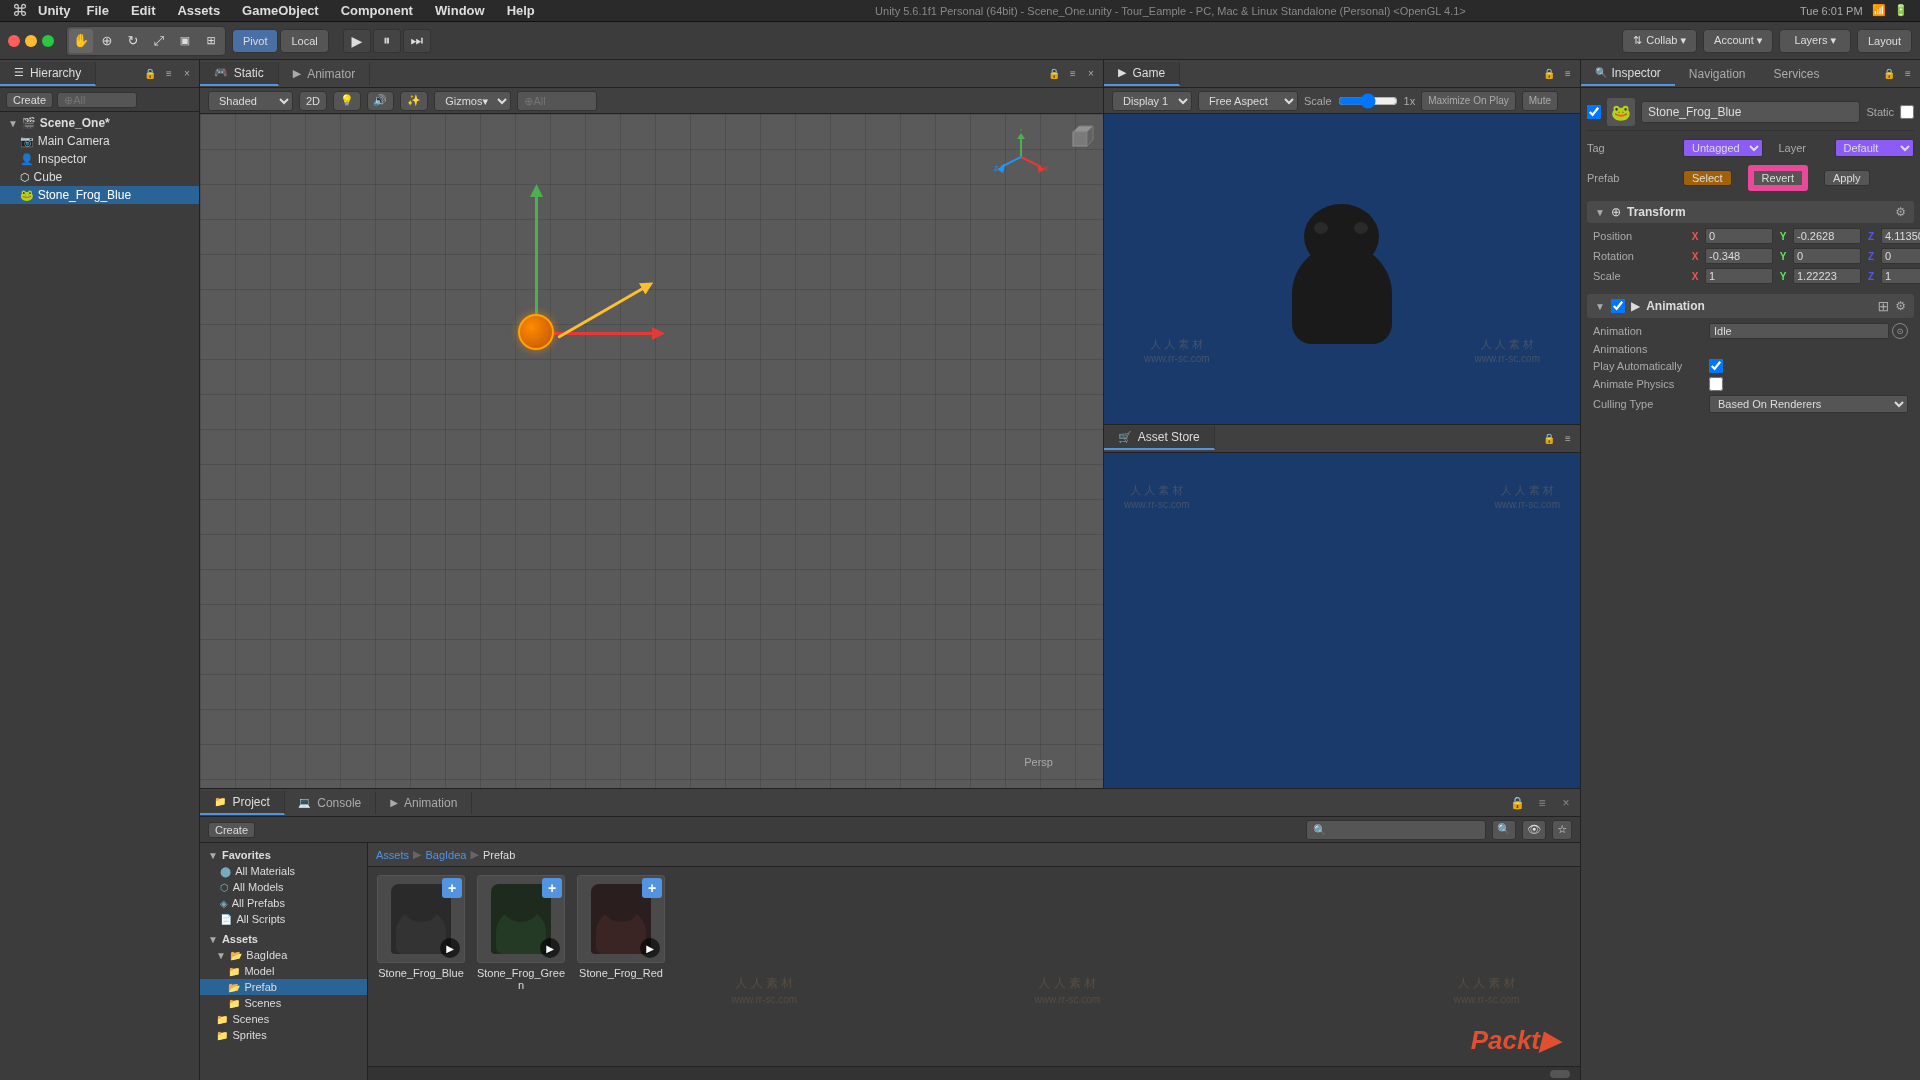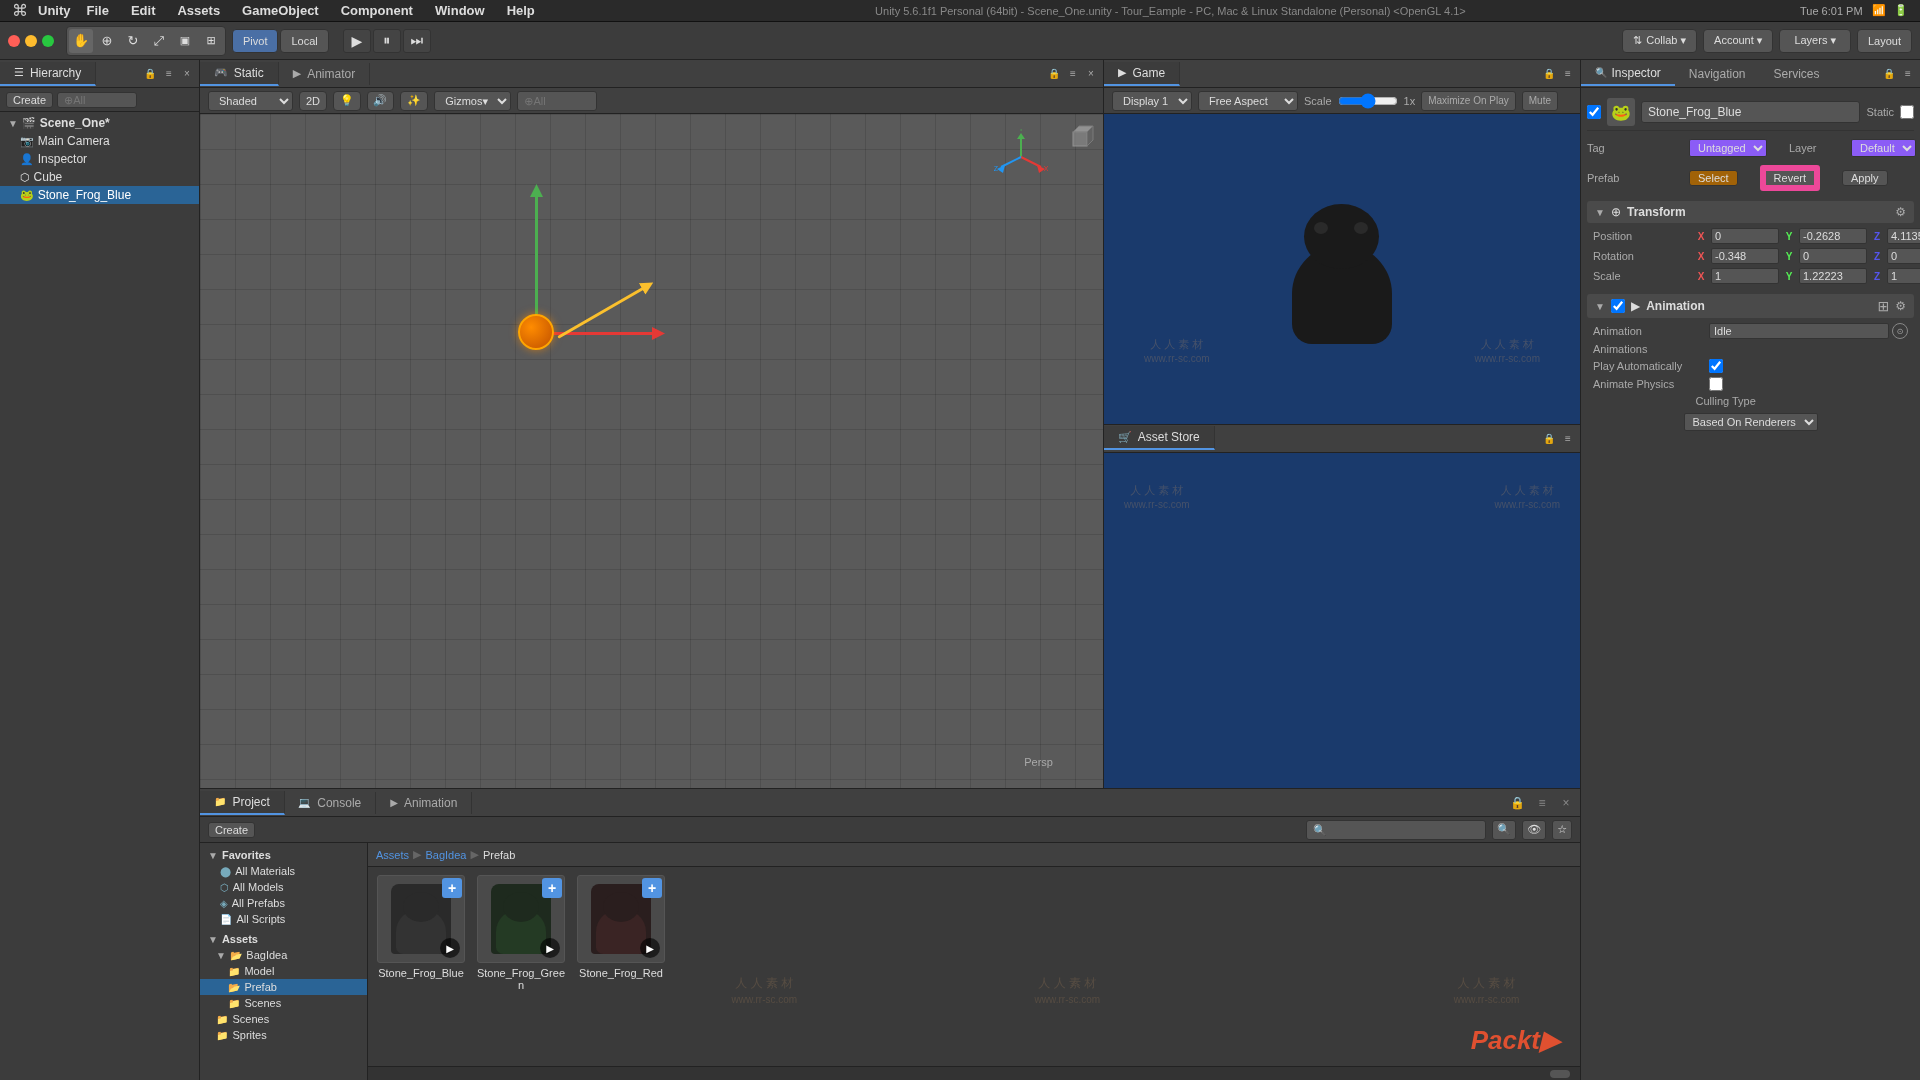--- a/index.html
+++ b/index.html
@@ -53,21 +53,21 @@
 
     
     #inspector-panel { width: 340px; background: #3c3c3c; border-left: 1px solid #222; display: flex; flex-direction: column; overflow-y: auto; }
     .inspector-tab { padding: 4px 14px; font-size: 12px; color: #aaa; cursor: pointer; display: flex; align-items: center; gap: 4px; }
     .inspector-tab.active { color: #ddd; border-bottom: 2px solid #5294e2; }
     .inspector-checkbox { width: 14px; height: 14px; }
     .inspector-icon-box { width: 28px; height: 28px; background: #555; border-radius: 3px; display: flex; align-items: center; justify-content: center; font-size: 14px; }
     .inspector-name { flex: 1; background: #555; border: 1px solid #333; border-radius: 3px; color: #ddd; padding: 3px 6px; font-size: 12px; }
     .static-label { font-size: 11px; color: #aaa; }
 
-    .inspector-row { display: flex; align-items: center; gap: 22px; padding: 2px 0; font-size: 11px; }
+    .inspector-row { display: flex; align-items: center; gap: 16px; padding: 2px 0; font-size: 11px; }
     .inspector-label { color: #aaa; width: 80px; flex-shrink: 0; }
     .inspector-dropdown { background: #8b5cf6; border: 1px solid #333; border-radius: 2px; color: #ddd; padding: 1px 4px; font-size: 11px; flex: 1; cursor: pointer; }
     .select-btn { background: #a16207; border: 1px solid #333; border-radius: 3px; color: #ddd; padding: 1px 8px; font-size: 11px; cursor: pointer; }
     .revert-btn { background: #555; border: 6px solid #ec4899; border-radius: 3px; color: #ddd; padding: 1px 8px; font-size: 11px; cursor: pointer; }
     .apply-btn { background: #555; border: 1px solid #333; border-radius: 3px; color: #ddd; padding: 1px 8px; font-size: 11px; cursor: pointer; }
 
     .component-header { background: #4a4a4a; border-radius: 3px; padding: 4px 8px; display: flex; align-items: center; gap: 6px; margin: 6px 0 3px 0; cursor: pointer; }
     .component-name { font-size: 12px; color: #ddd; font-weight: bold; flex: 1; }
     .component-toggle { width: 14px; height: 14px; }
     .component-menu { font-size: 12px; color: #aaa; }
@@ -667,21 +667,21 @@
         <input type="checkbox" checked="" class="anim-checkbox" style="">
       </div>
 
       
       <div class="animation-row" style="padding:2px 6px;">
         <span class="animation-label">Animate Physics</span>
         <input type="checkbox" class="anim-checkbox" style="">
       </div>
 
       
-      <div class="animation-row" style="padding:2px 6px; margin-bottom:4px;flex-direction:column;">
+      <div class="animation-row" style="padding:2px 6px; margin-bottom:4px;">
         <span class="animation-label">Culling Type</span>
         <select class="culling-dropdown">
           <option>Based On Renderers</option>
           <option>Always Animate</option>
           <option>Cull Completely</option>
         </select>
       </div>
 
       
 

